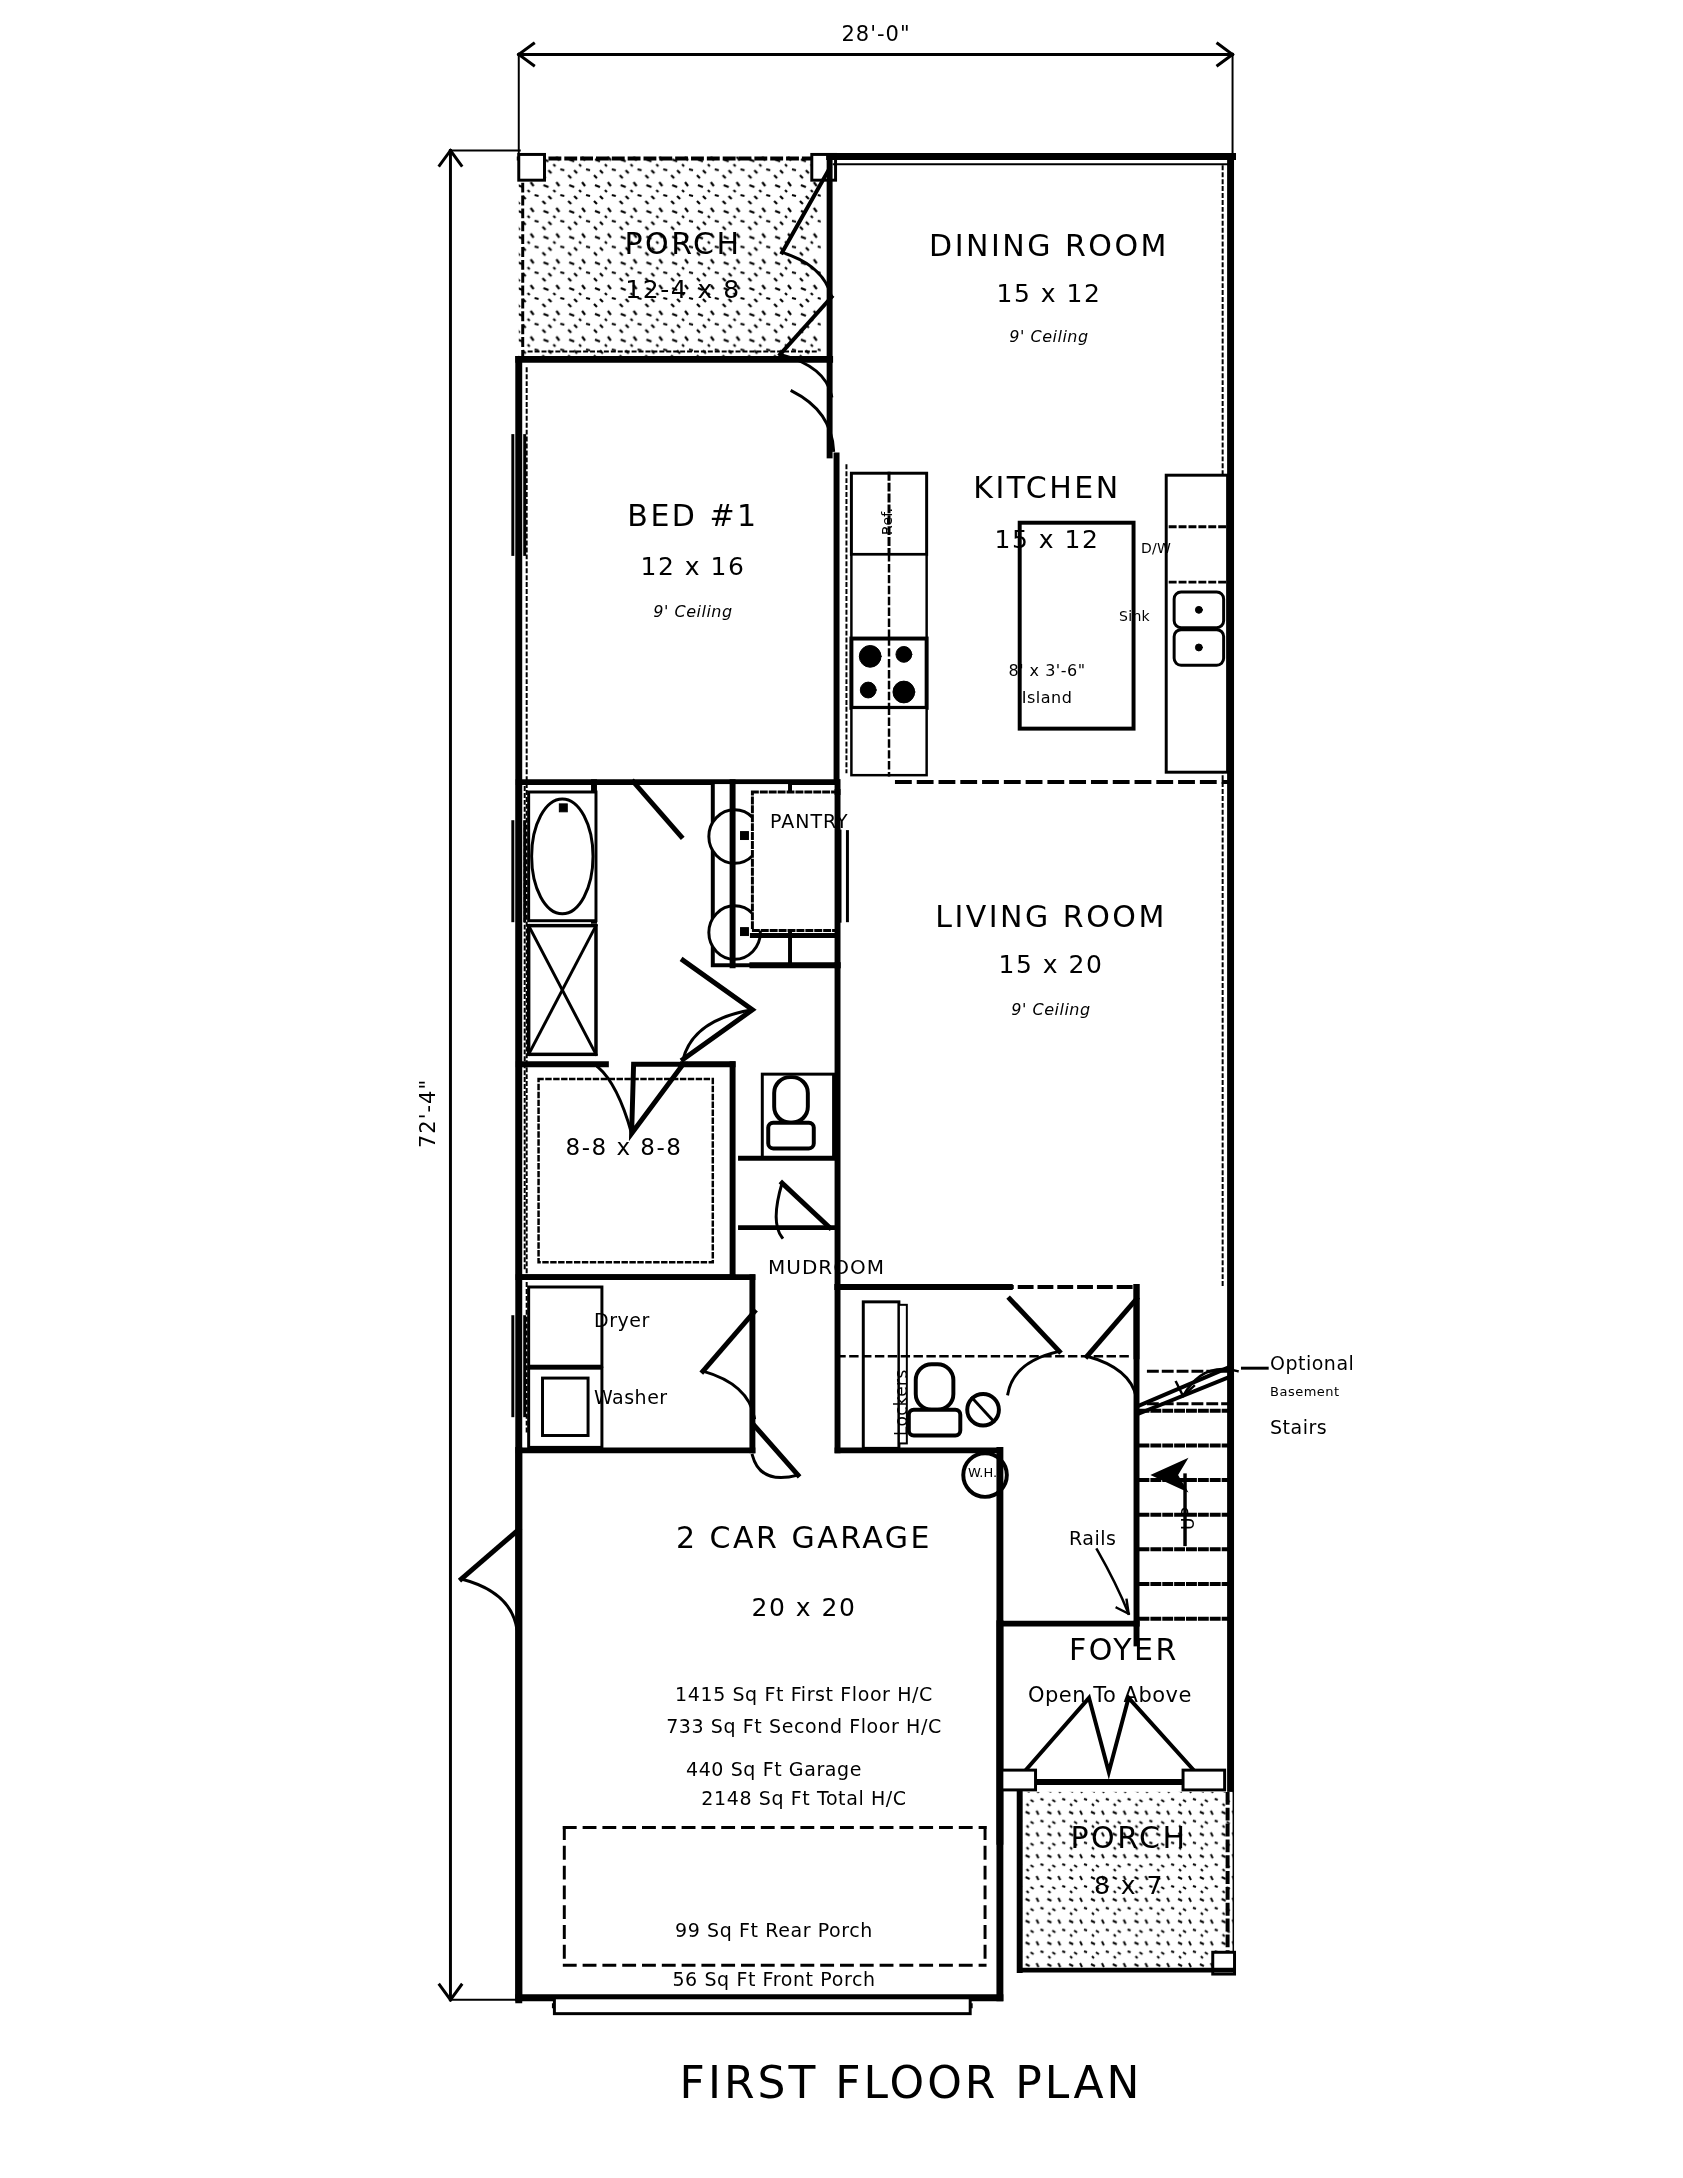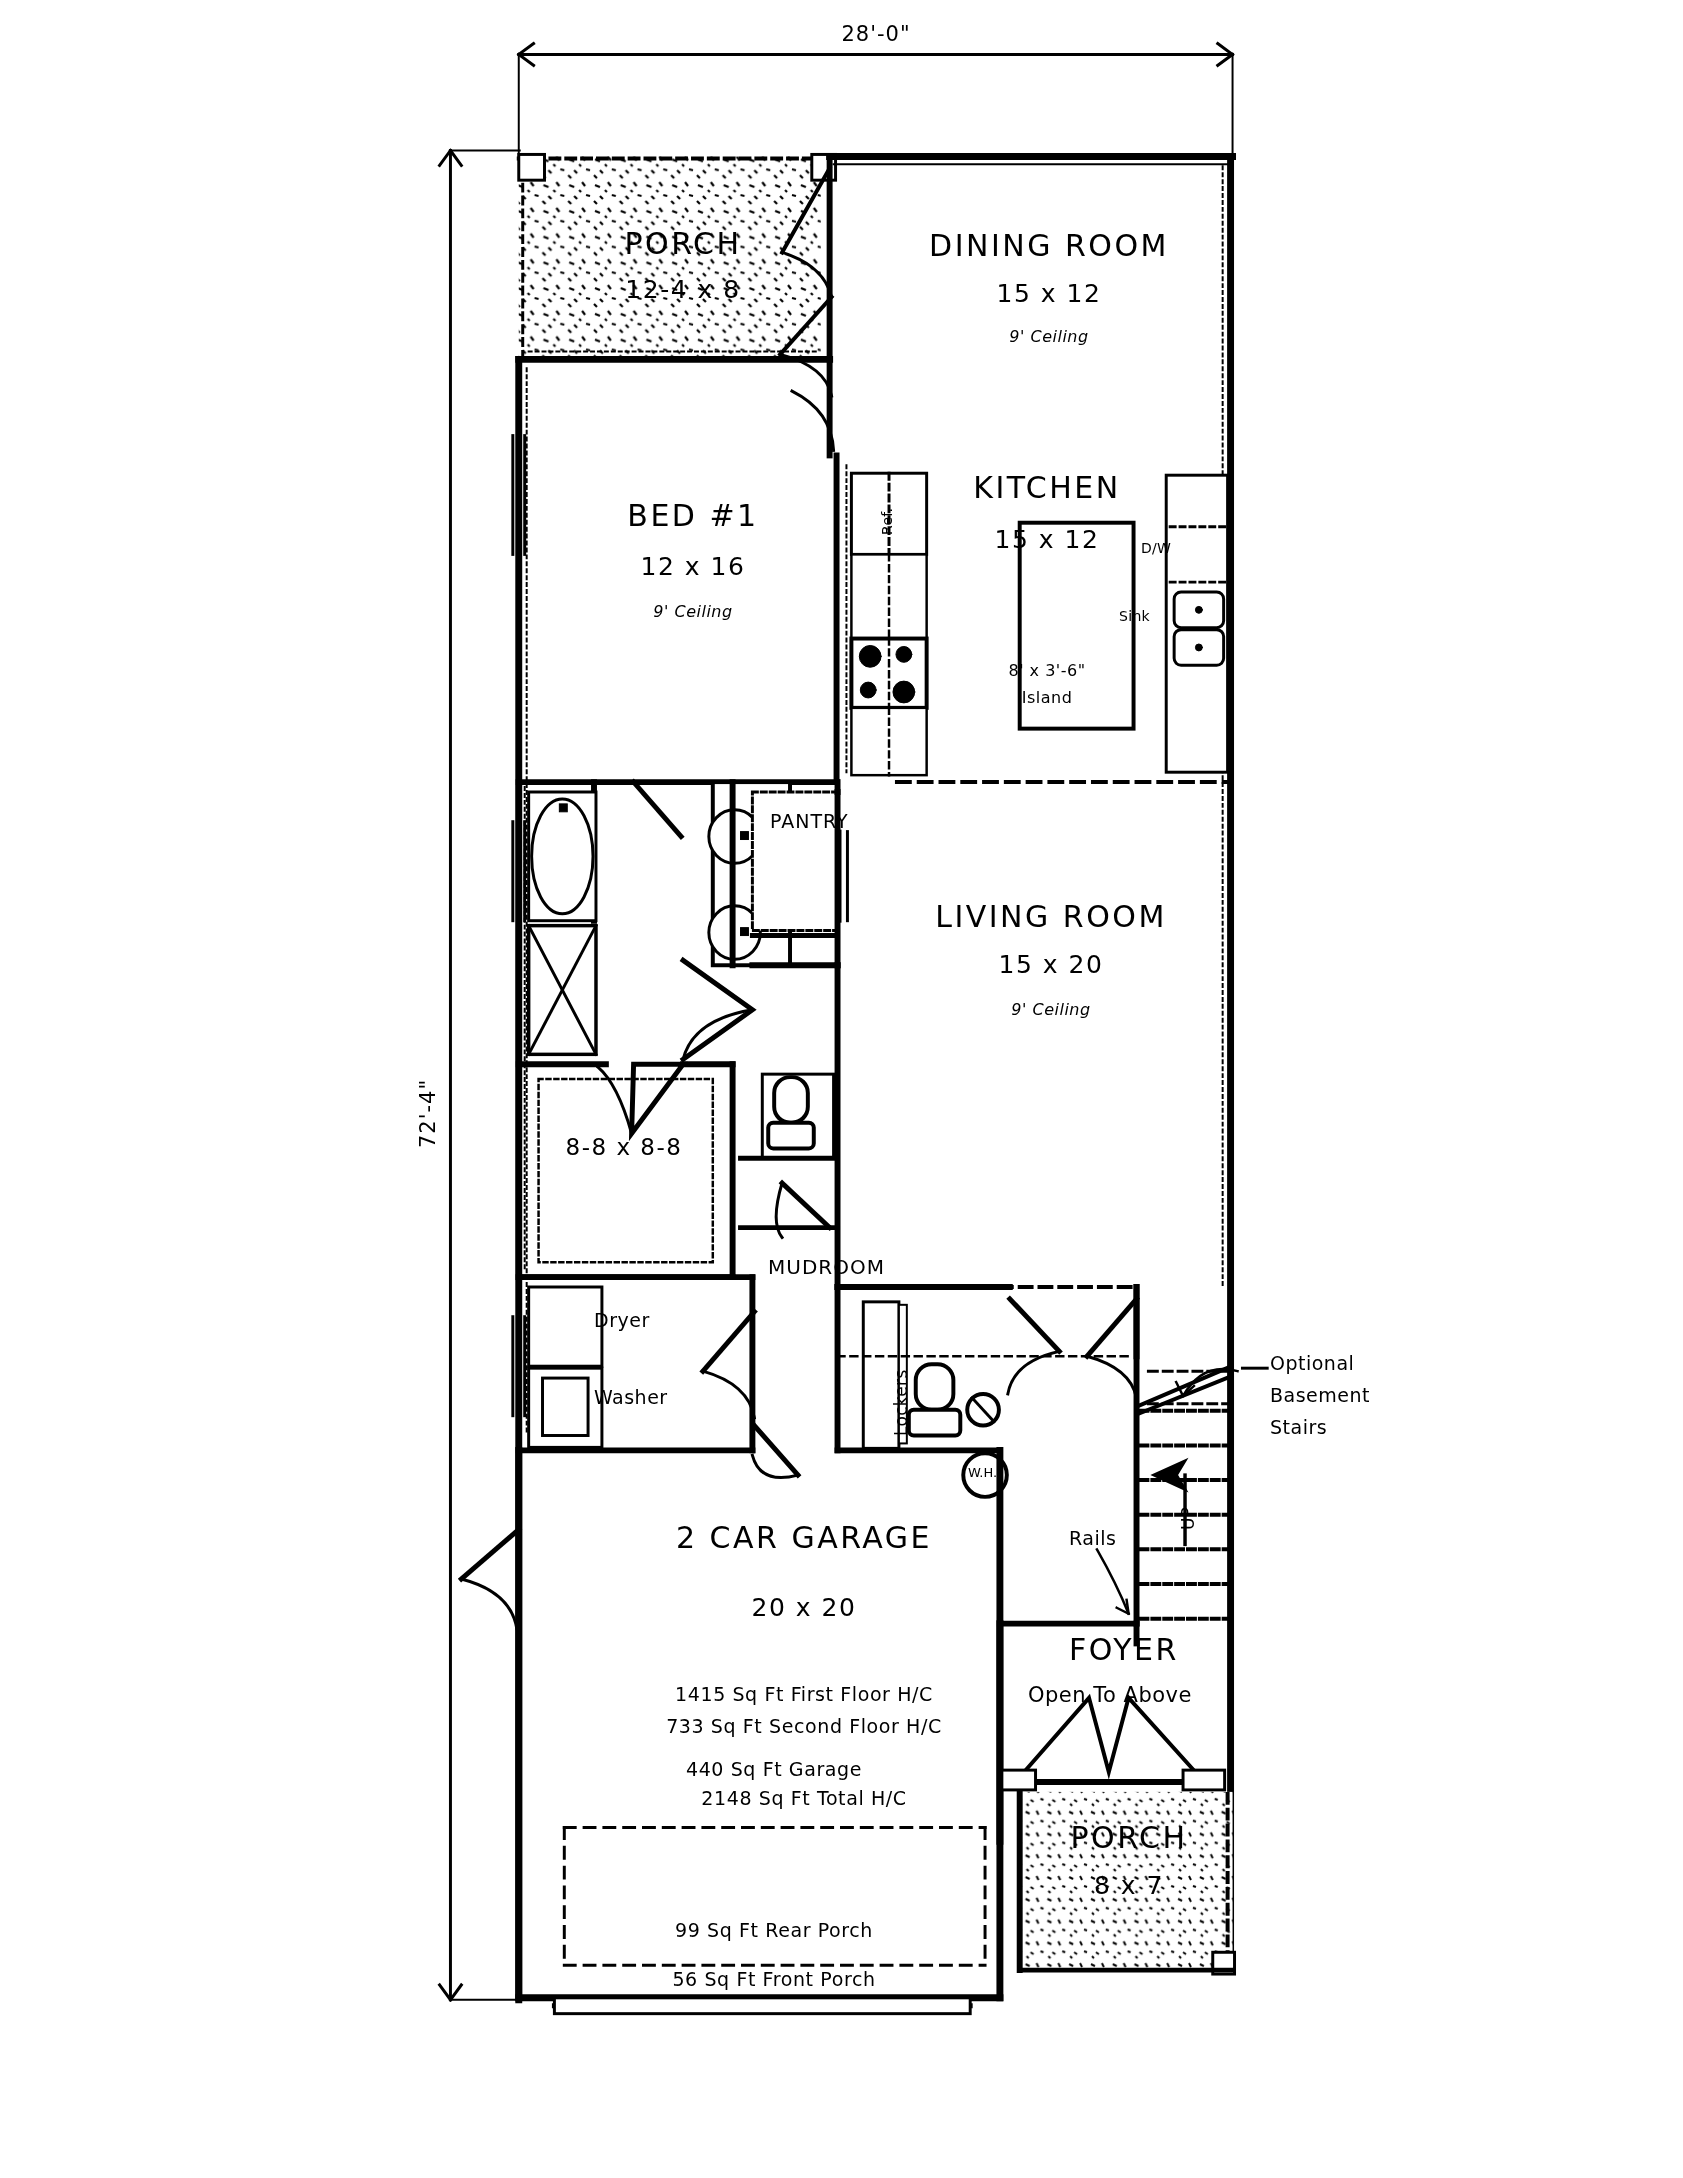--- a/index.html
+++ b/index.html
@@ -331,26 +331,27 @@
 <div class="lbl room-dim ctr" style="left:804px;top:1574px;margin-top:19px;">20 x 20</div>
 
 <div class="lbl sqft ctr" style="left:804px;top:1683px;">1415 Sq Ft First Floor H/C</div>
 <div class="lbl sqft ctr" style="left:804px;top:1715px;">733 Sq Ft Second Floor H/C</div>
 <div class="lbl sqft ctr" style="left:804px;top:1787px;">2148 Sq Ft Total H/C</div>
 <div class="lbl sqft ctr" style="left:774px;top:1758px;">440 Sq Ft Garage</div>
 <div class="lbl sqft ctr" style="left:774px;top:1968px;">56 Sq Ft Front Porch</div>
 <div class="lbl sqft ctr" style="left:774px;top:1919px;">99 Sq Ft Rear Porch</div>
 
 <div class="lbl small" style="left:1270px;top:1352px;font-size:19px;">Optional</div>
-<div class="lbl small" style="left:1270px;top:1384px;font-size:19px;">Basement</div>
+<div class="lbl small" style="left:1270px;top:1384px;font-size:13px;">Basement</div>
 <div class="lbl small" style="left:1270px;top:1416px;font-size:19px;">Stairs</div>
 <div class="lbl small" style="left:1069px;top:1527px;font-size:19px;">Rails</div>
 <div class="lbl rot90" style="left:1178px;top:1530px;font-size:17px;">UP</div>
 
 <div class="lbl room-name ctr" style="left:1124px;top:1632px;">FOYER</div>
 <div class="lbl" style="left:1028px;top:1683px;font-size:21px;letter-spacing:0.5px;">Open To Above</div>
 
 <div class="lbl room-name ctr" style="left:1129px;top:1820px;">PORCH</div>
 <div class="lbl room-dim ctr" style="left:1129px;top:1871px;">8 x 7</div>
 
+<div class="lbl title ctr" style="left:911px;top:2057px;">FIRST FLOOR PLAN</div>
 
 </div>
 
 
 </body></html>

